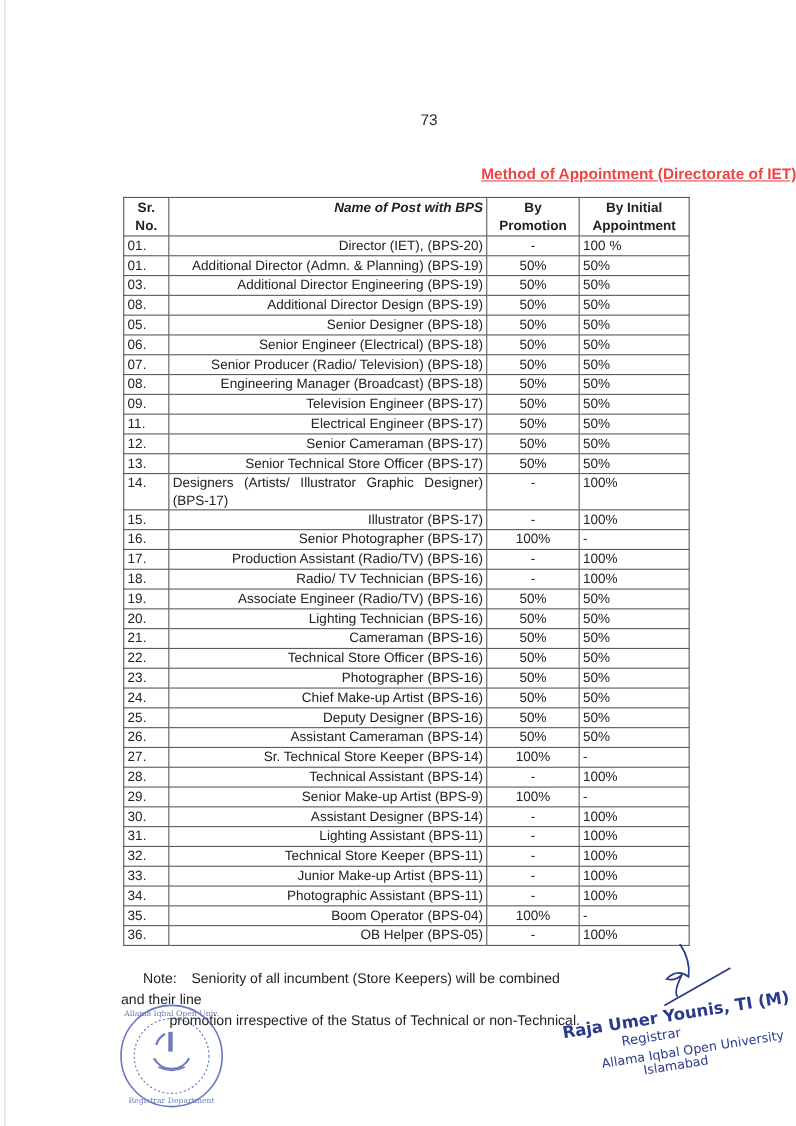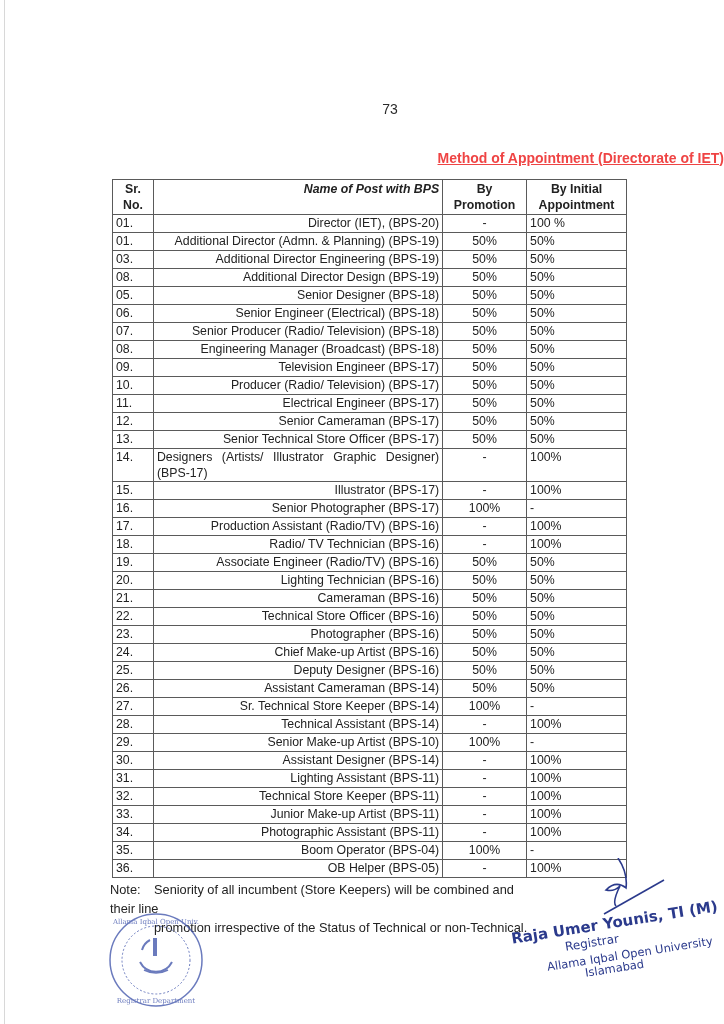--- a/index.html
+++ b/index.html
@@ -24,21 +24,21 @@
   table.appt th { font-weight: bold; height: 33px; line-height: 16px; padding-top: 1px; }
   .c-sr { width: 34px; }
   .c-name { width: 283px; text-align: right; }
   .c-prom { width: 77px; text-align: center; margin-top: 28px; }
   .c-init { width: 93px; }
   th.c-name { text-align: right; font-style: italic; }
   td.c-name.justify { text-align: justify; text-align-last: left; }
   .note {
     position: absolute; top: 880px; left: 110px; width: 420px; font-size: 12.8px; line-height: 19px; color: #222;
   }
-  .note .lbl { display: inline-block; width: 44px; }
+  .note .lbl { display: inline-block; width: 44px; margin-left: 20px; }
   .note .line2 { padding-left: 44px; }
   .stamp {
     position: absolute; left: 100px; top: 878px; width: 112px; height: 100px; opacity: 0.75; margin-top: 32px;
   }
   .signature {
     position: absolute; left: 488px; top: 880px; width: 200px; height: 110px;
   }
   .sig-text { position: absolute; color: #2b3a8c; font-family: "DejaVu Sans", sans-serif; transform: rotate(-9deg); transform-origin: left top; white-space: nowrap; }
   .sig-name { left: 22px; top: 50px; font-size: 15px; font-weight: bold; }
   .sig-role { left: 76px; top: 60px; font-size: 12px; }
@@ -111,26 +111,20 @@
         <td class="c-prom">50%</td>
         <td class="c-init">50%</td>
       </tr>
       <tr>
         <td class="c-sr">09.</td>
         <td class="c-name">Television Engineer (BPS-17)</td>
         <td class="c-prom">50%</td>
         <td class="c-init">50%</td>
       </tr>
       <tr>
-        <td class="c-sr">10.</td>
-        <td class="c-name">Producer (Radio/ Television) (BPS-17)</td>
-        <td class="c-prom">50%</td>
-        <td class="c-init">50%</td>
-      </tr>
-      <tr>
         <td class="c-sr">11.</td>
         <td class="c-name">Electrical Engineer (BPS-17)</td>
         <td class="c-prom">50%</td>
         <td class="c-init">50%</td>
       </tr>
       <tr>
         <td class="c-sr">12.</td>
         <td class="c-name">Senior Cameraman (BPS-17)</td>
         <td class="c-prom">50%</td>
         <td class="c-init">50%</td>
@@ -226,21 +220,21 @@
         <td class="c-init">-</td>
       </tr>
       <tr>
         <td class="c-sr">28.</td>
         <td class="c-name">Technical Assistant (BPS-14)</td>
         <td class="c-prom">-</td>
         <td class="c-init">100%</td>
       </tr>
       <tr>
         <td class="c-sr">29.</td>
-        <td class="c-name">Senior Make-up Artist (BPS-10)</td>
+        <td class="c-name">Senior Make-up Artist (BPS-9)</td>
         <td class="c-prom">100%</td>
         <td class="c-init">-</td>
       </tr>
       <tr>
         <td class="c-sr">30.</td>
         <td class="c-name">Assistant Designer (BPS-14)</td>
         <td class="c-prom">-</td>
         <td class="c-init">100%</td>
       </tr>
       <tr>

